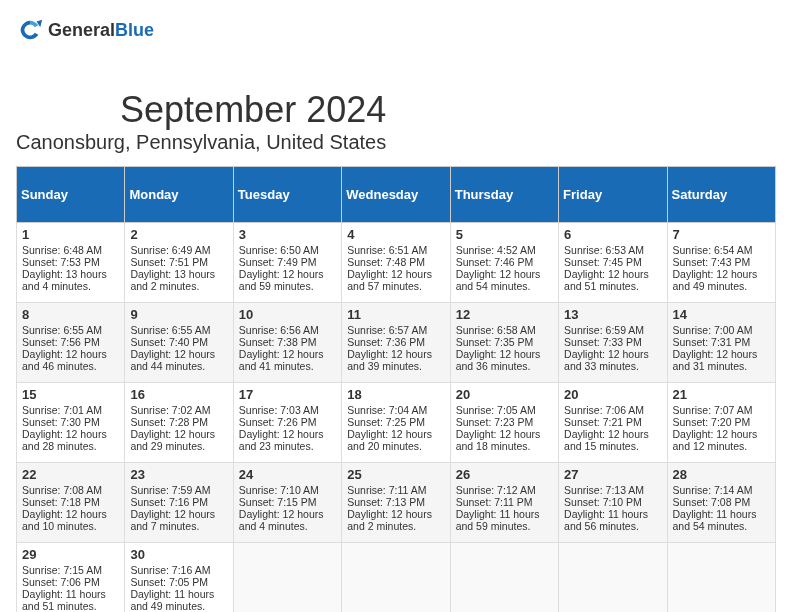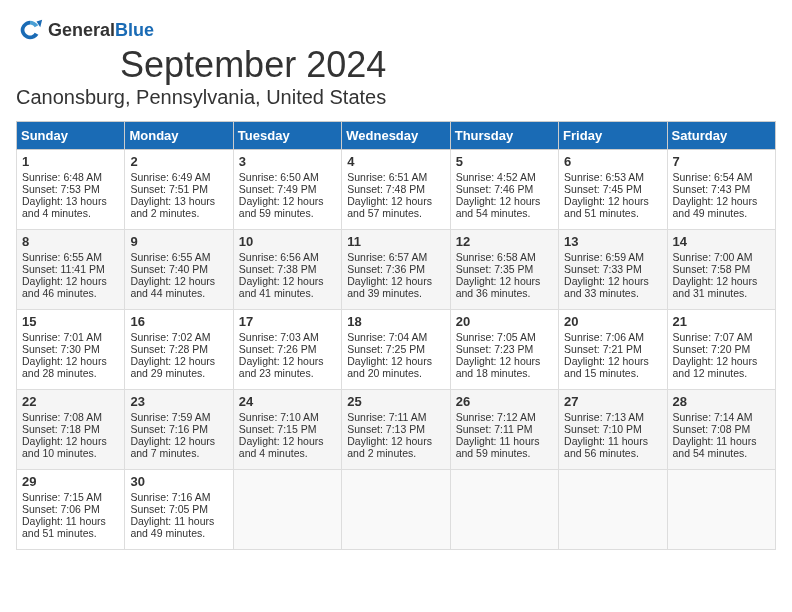--- a/index.html
+++ b/index.html
@@ -31,41 +31,42 @@
       font-size: 18px;
       font-weight: bold;
       color: #1a6bb5;
     }
     .logo-icon {
       width: 28px;
       height: 28px;
     }
     .title-area {
       text-align: right;
+      margin-top: 45px;
     }
     .month-title {
       font-size: 36px;
       font-weight: normal;
       color: #333;
     }
     .location-title {
       font-size: 20px;
       color: #333;
     }
     table {
       width: 100%;
       border-collapse: collapse;
       table-layout: fixed;
     }
     thead tr th {
       background: #1a6bb5;
       color: #fff;
       font-size: 13px;
       font-weight: bold;
-      padding: 6px 4px;
+      padding: 20px 4px;
       text-align: left;
       border: 1px solid #ccc;
       margin-left: 24px;
     }
     tbody tr td {
       vertical-align: top;
       border: 1px solid #ddd;
       padding: 4px 5px;
       font-size: 10.5px;
       color: #333;
@@ -159,21 +160,21 @@
         <span class="day-number">7</span>
         <span>Sunrise: 6:54 AM</span><br>
         <span>Sunset: 7:43 PM</span><br>
         <span>Daylight: 12 hours and 49 minutes.</span>
       </td>
       </tr>
       <tr>
         <td>
         <span class="day-number">8</span>
         <span>Sunrise: 6:55 AM</span><br>
-        <span>Sunset: 11:41 PM</span><br>
+        <span>Sunset: 7:56 PM</span><br>
         <span>Daylight: 12 hours and 46 minutes.</span>
       </td>
         <td>
         <span class="day-number">9</span>
         <span>Sunrise: 6:55 AM</span><br>
         <span>Sunset: 7:40 PM</span><br>
         <span>Daylight: 12 hours and 44 minutes.</span>
       </td>
         <td>
         <span class="day-number">10</span>
@@ -195,21 +196,21 @@
       </td>
         <td>
         <span class="day-number">13</span>
         <span>Sunrise: 6:59 AM</span><br>
         <span>Sunset: 7:33 PM</span><br>
         <span>Daylight: 12 hours and 33 minutes.</span>
       </td>
         <td>
         <span class="day-number">14</span>
         <span>Sunrise: 7:00 AM</span><br>
-        <span>Sunset: 7:58 PM</span><br>
+        <span>Sunset: 7:31 PM</span><br>
         <span>Daylight: 12 hours and 31 minutes.</span>
       </td>
       </tr>
       <tr>
         <td>
         <span class="day-number">15</span>
         <span>Sunrise: 7:01 AM</span><br>
         <span>Sunset: 7:30 PM</span><br>
         <span>Daylight: 12 hours and 28 minutes.</span>
       </td>

